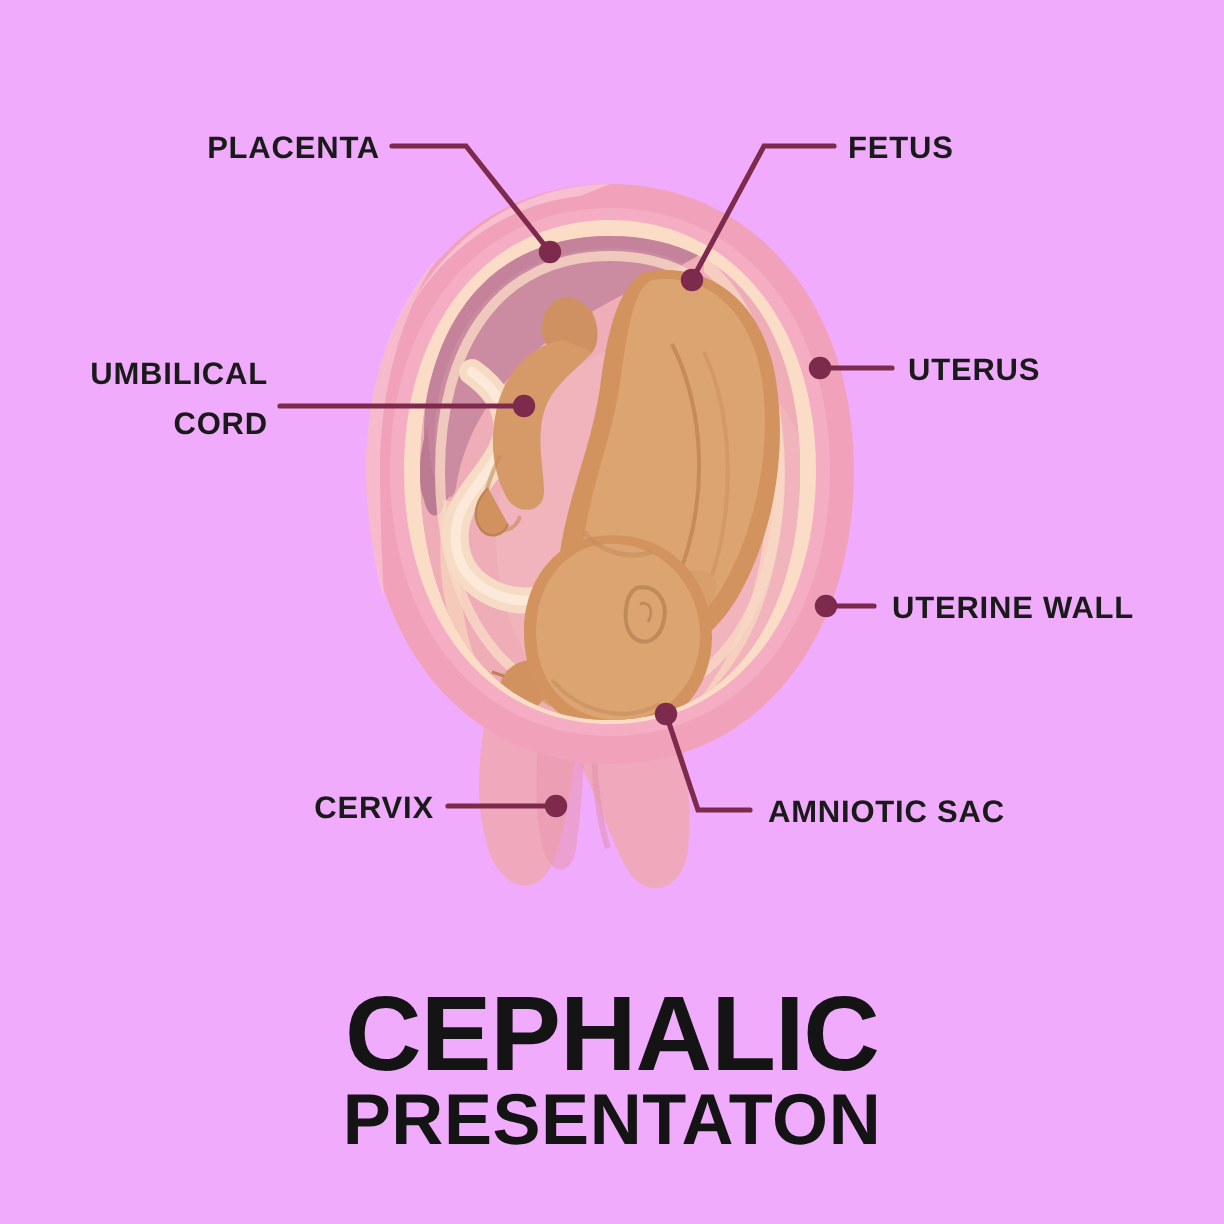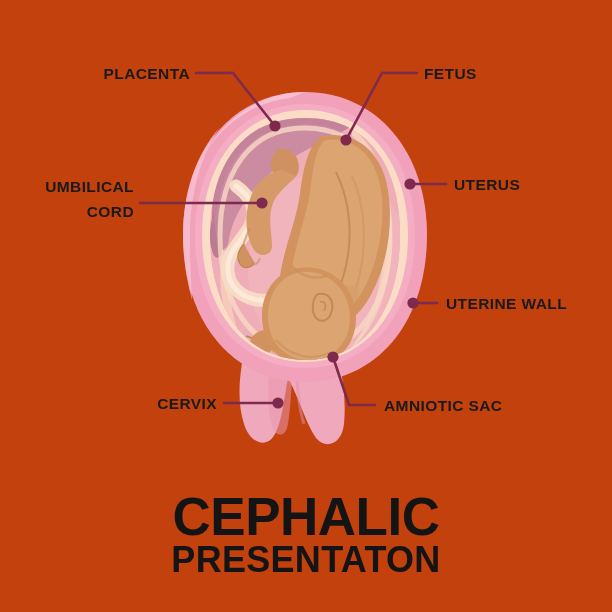--- a/index.html
+++ b/index.html
@@ -12,21 +12,21 @@
     width: 612px;
     height: 612px;
     font-family: "Liberation Sans", sans-serif;
     overflow: hidden;
     position: relative;
   }
   #stage {
     position: relative;
     width: 612px;
     height: 612px;
-    background: #c2410c;
+    background: #f0abfc;
   }
   #diagram-svg {
     position: absolute;
     left: 0;
     top: 0;
     width: 612px;
     height: 612px;
     display: block;
   }
   .label-text {

